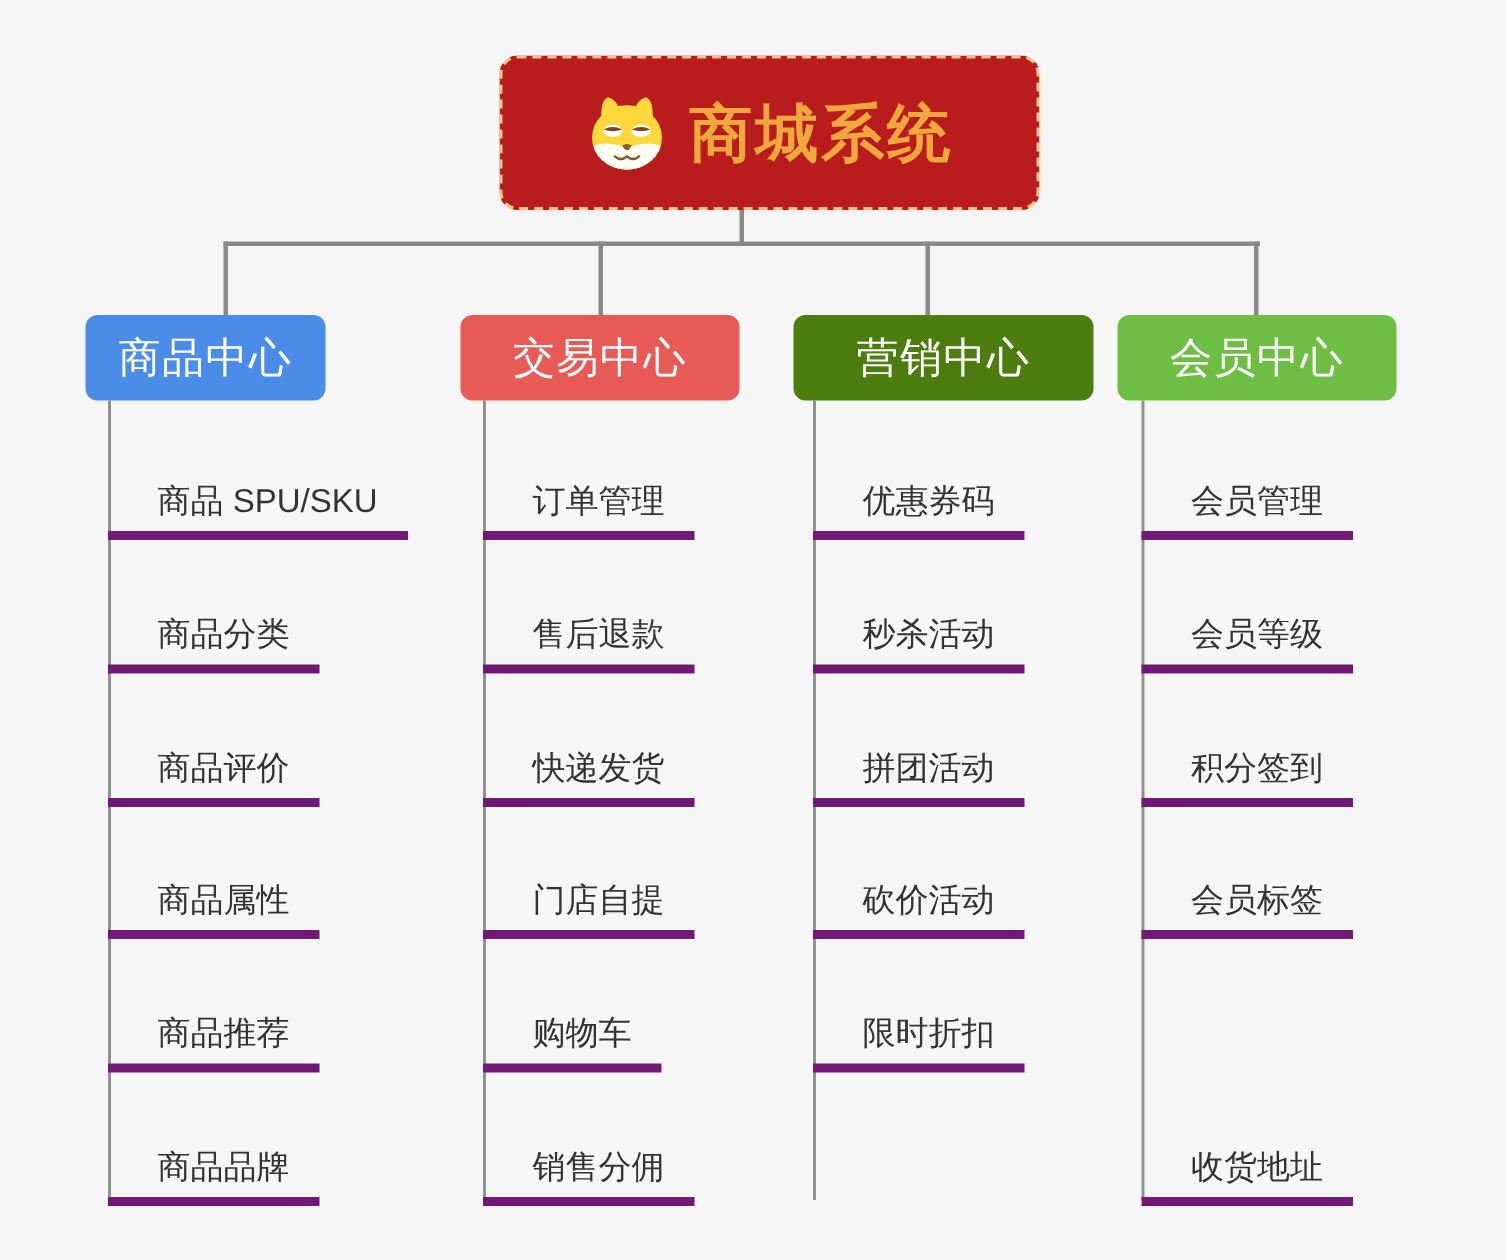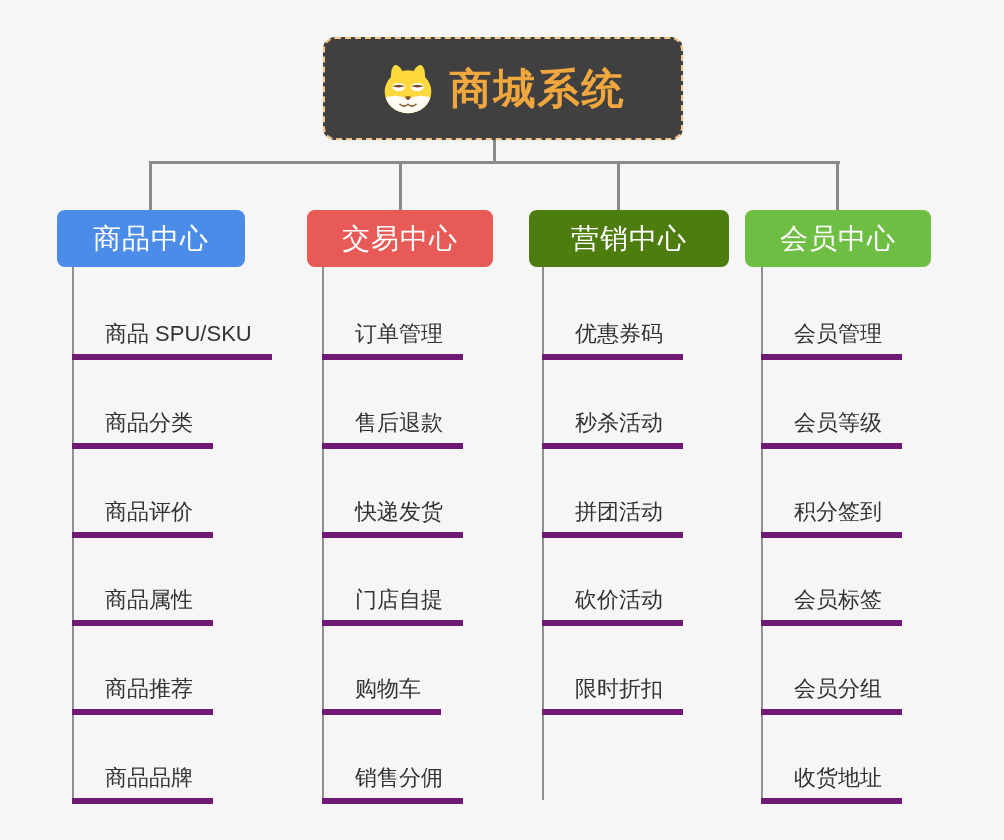--- a/index.html
+++ b/index.html
@@ -13,22 +13,22 @@
     background:#f6f6f7;
     overflow:hidden;
   }
   
   .vline,.hline{position:absolute;background:#8a8a8a;}
   .vline{width:3px;}
   .hline{height:3px;}
   .trunk{position:absolute;width:2px;background:#919191;}
   
   .root-node{
-    position:absolute;left:323px;top:37px;width:360px;height:103px;
-    background:#404040;
+    position:absolute;left:333px;top:37px;width:360px;height:103px;
+    background:#b91c1c;
     border:2px dashed #f4c488;
     border-radius:12px;
     box-sizing:border-box;
     display:flex;align-items:center;justify-content:center;gap:15px;
     box-shadow:0 1px 3px rgba(0,0,0,0.04);
   }
   .root-title{
     font-size:42px;font-weight:700;letter-spacing:2px;
     line-height:1;
   }
@@ -93,21 +93,21 @@
         <path d="M33.5 26 Q40.5 22.5 47.5 26 Q40.5 28.5 33.5 26 Z" fill="#7a4a1e"></path>
       </g>
 
       <path d="M26.5 38 Q30 35.5 33.5 38 Q31.8 41.5 30 41.5 Q28.2 41.5 26.5 38 Z" fill="#8a5b2b"></path>
 
       <path d="M21 46 Q25.5 50 30 46 Q34.5 50 39 46" stroke="#8a5b2b" stroke-width="1.8" fill="none" stroke-linecap="round"></path>
     </svg>
     <span class="root-title" style="color: rgb(240, 167, 62);">商城系统</span>
   </div>
 
-  <div class="branch-header" style="left: 57px; width: 188px; background: rgb(74, 140, 232); text-align: center;">商品中心</div>
+  <div class="branch-header" style="left: 57px; width: 160px; background: rgb(74, 140, 232); text-align: center;">商品中心</div>
   <div class="branch-header" style="left: 307px; width: 186px; background: rgb(232, 90, 86); text-align: center;">交易中心</div>
   <div class="branch-header" style="left: 529px; width: 200px; background: #4d7c0f;">营销中心</div>
   <div class="branch-header" style="left: 745px; width: 186px; background: rgb(111, 190, 68);">会员中心</div>
 
   <div class="leaf" style="left:72px;top:317px;">商品 SPU/SKU</div>
   <div class="leaf" style="left:72px;top:406px;">商品分类</div>
   <div class="leaf" style="left:72px;top:495px;">商品评价</div>
   <div class="leaf" style="left:72px;top:583px;">商品属性</div>
   <div class="leaf" style="left:72px;top:672px;">商品推荐</div>
   <div class="leaf" style="left:72px;top:761px;">商品品牌</div>
@@ -122,16 +122,15 @@
   <div class="leaf" style="left:542px;top:317px;">优惠券码</div>
   <div class="leaf" style="left:542px;top:495px;">拼团活动</div>
   <div class="leaf" style="left:542px;top:406px;">秒杀活动</div>
   <div class="leaf" style="left:542px;top:583px;">砍价活动</div>
   <div class="leaf" style="left:542px;top:672px;">限时折扣</div>
 
   <div class="leaf" style="left:761px;top:317px;">会员管理</div>
   <div class="leaf" style="left:761px;top:495px;">积分签到</div>
   <div class="leaf" style="left:761px;top:406px;">会员等级</div>
   <div class="leaf" style="left:761px;top:583px;">会员标签</div>
-  <div class="leaf" style="left:761px;top:672px;">会员分组</div>
   <div class="leaf" style="left:761px;top:761px;">收货地址</div>
 
 </div>
 
 </body></html>

